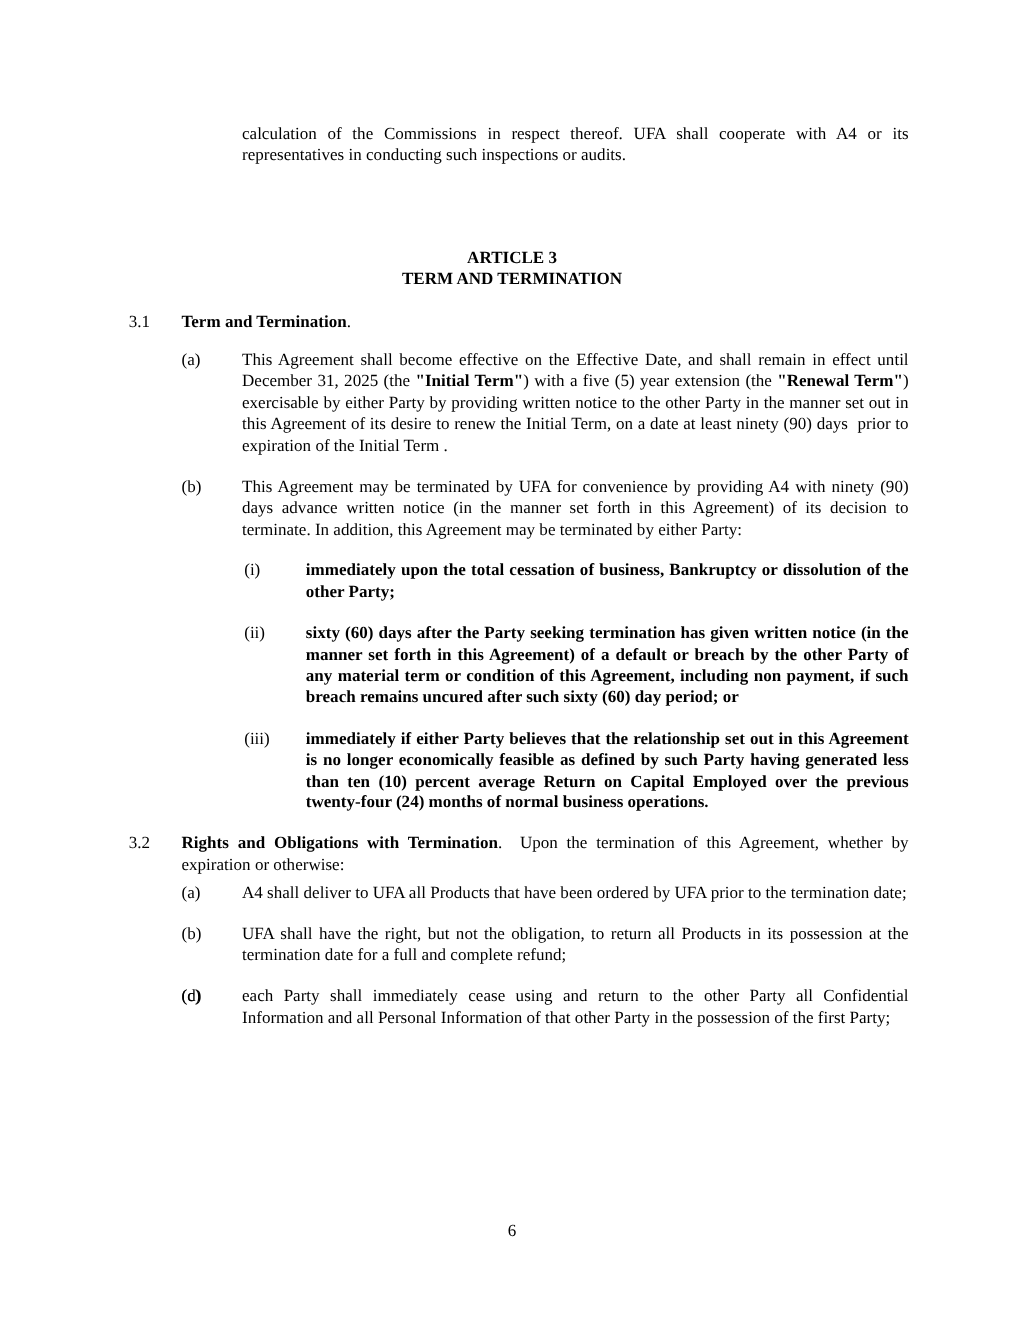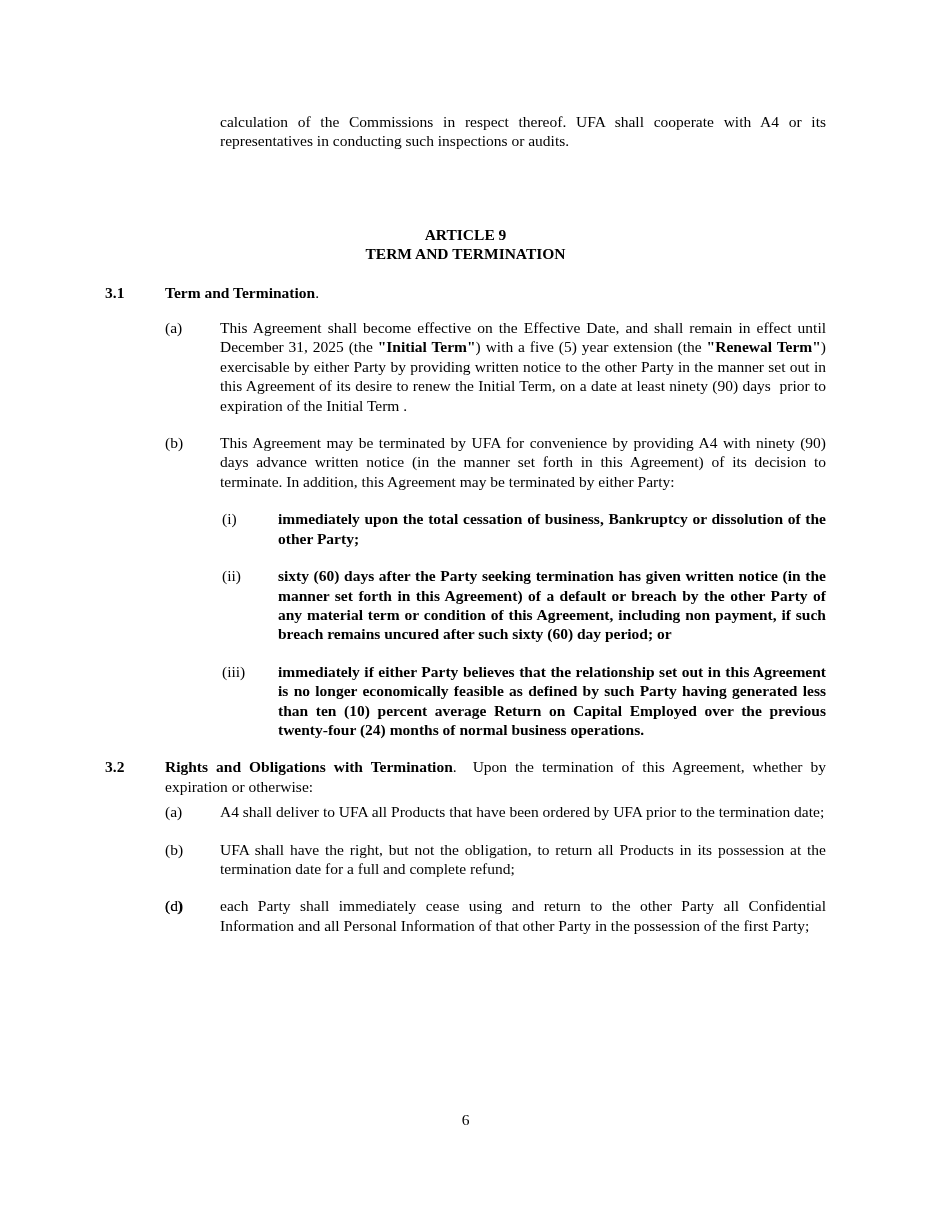--- a/index.html
+++ b/index.html
@@ -29,23 +29,23 @@
     text-align: center;
     font-weight: bold;
     margin-bottom: 19px;
   }
   .section {
     position: relative;
     margin-bottom: 16px;
   }
   .sec-num {
     position: absolute;
-    left: 0;
+    left: 12px;
     top: 0;
-    font-weight: bold;
+    font-weight: normal;
   }
   .sec-body { margin-left: 60px; }
 
   .item {
     position: relative;
     margin-bottom: 18px;
   }
   .item-marker {
     position: absolute;
     left: 60px;
@@ -75,21 +75,21 @@
   }
 </style>
 </head>
 <body>
 
 <div class="page">
 
   <p class="intro justify">calculation of the Commissions in respect thereof. UFA shall cooperate with A4 or its representatives in conducting such inspections or audits.</p>
 
   <div class="article-heading">
-    <div>ARTICLE 9</div>
+    <div>ARTICLE 3</div>
     <div>TERM AND TERMINATION</div>
   </div>
 
   <div class="section">
     <span class="sec-num">3.1</span>
     <div class="sec-body justify"><span class="bold">Term and Termination</span><span>.</span></div>
   </div>
 
   <div class="item">
     <span class="item-marker">(a)</span>

